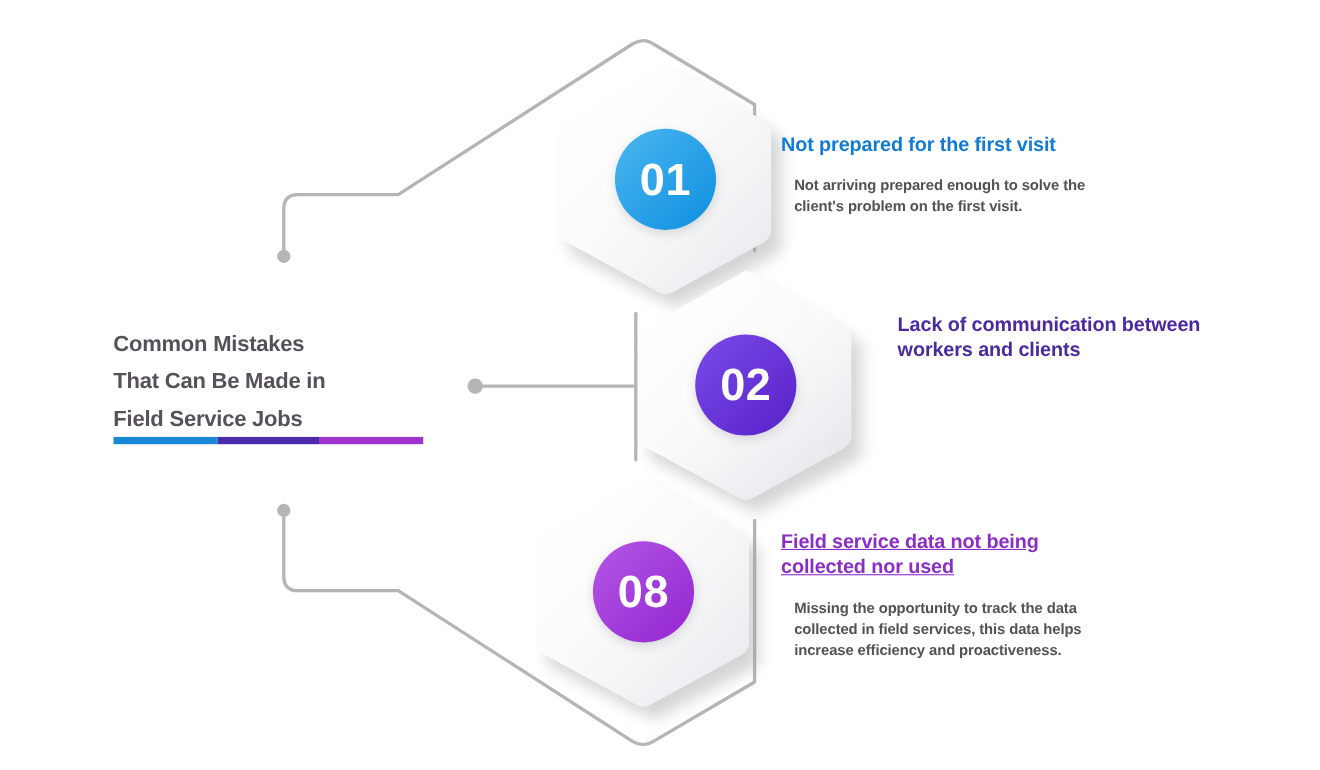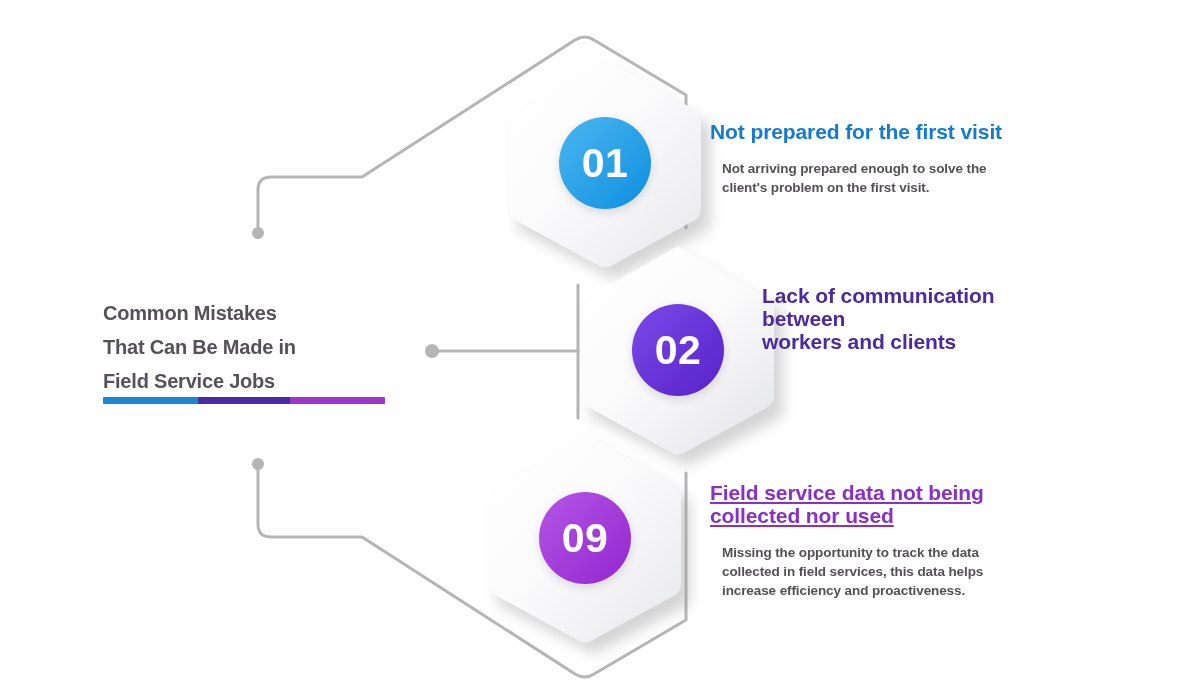--- a/index.html
+++ b/index.html
@@ -95,21 +95,21 @@
     font-weight: 700;
     letter-spacing: 0.5px;
     box-shadow: 0 3px 10px rgba(0,0,0,0.13);
   }
 
   
   .item-text {
     position: absolute;
   }
   .item-heading {
-    font-size: 21px;
+    font-size: 18px;
     line-height: 23px;
     font-weight: 700;
     letter-spacing: -0.1px;
     white-space: pre-line;
     margin: 0 0 16px 0;
   }
   .item-body {
     font-size: 13.5px;
     line-height: 19px;
     font-weight: 600;
@@ -191,31 +191,31 @@
   </div>
 
   <div class="hex-node" style="left:485px; top:430px;">
     <svg class="hex-shadow" viewBox="0 0 200 216">
       <polygon points="100,4 196,58 196,162 100,212 4,162 4,58" fill="#9a9a9a"></polygon>
     </svg>
     <svg class="hex-shape" viewBox="0 0 200 216">
       <path d="M100,4 L190,55 Q196,59 196,66 L196,154 Q196,161 190,165 L106,211 Q100,214 94,211 L10,165 Q4,161 4,154 L4,66 Q4,59 10,55 Z" fill="url(#hexFill)"></path>
     </svg>
     <div class="badge" style="background: linear-gradient(135deg, rgb(179, 86, 230) 0%, rgb(147, 38, 207) 100%);">
-      <span>09</span>
+      <span>08</span>
     </div>
   </div>
 
   <div class="item-text" style="left:710px; top:120px; width:330px;">
     <p class="item-heading" style="color: rgb(18, 123, 212);">Not prepared for the first visit</p>
     <p class="item-body">Not arriving prepared enough to solve the
 client's problem on the first visit.</p>
   </div>
 
-  <div class="item-text" style="left:762px; top:284px; width:300px;">
+  <div class="item-text" style="left:816px; top:284px; width:300px;">
     <p class="item-heading" style="color: rgb(74, 42, 158);">Lack of communication between
 workers and clients</p>
   </div>
 
   <div class="item-text" style="left:710px; top:481px; width:320px;">
     <p class="item-heading" style="color: rgb(138, 46, 196); text-decoration: underline;">Field service data not being
 collected nor used</p>
     <p class="item-body">Missing the opportunity to track the data
 collected in field services, this data helps
 increase efficiency and proactiveness.</p>

